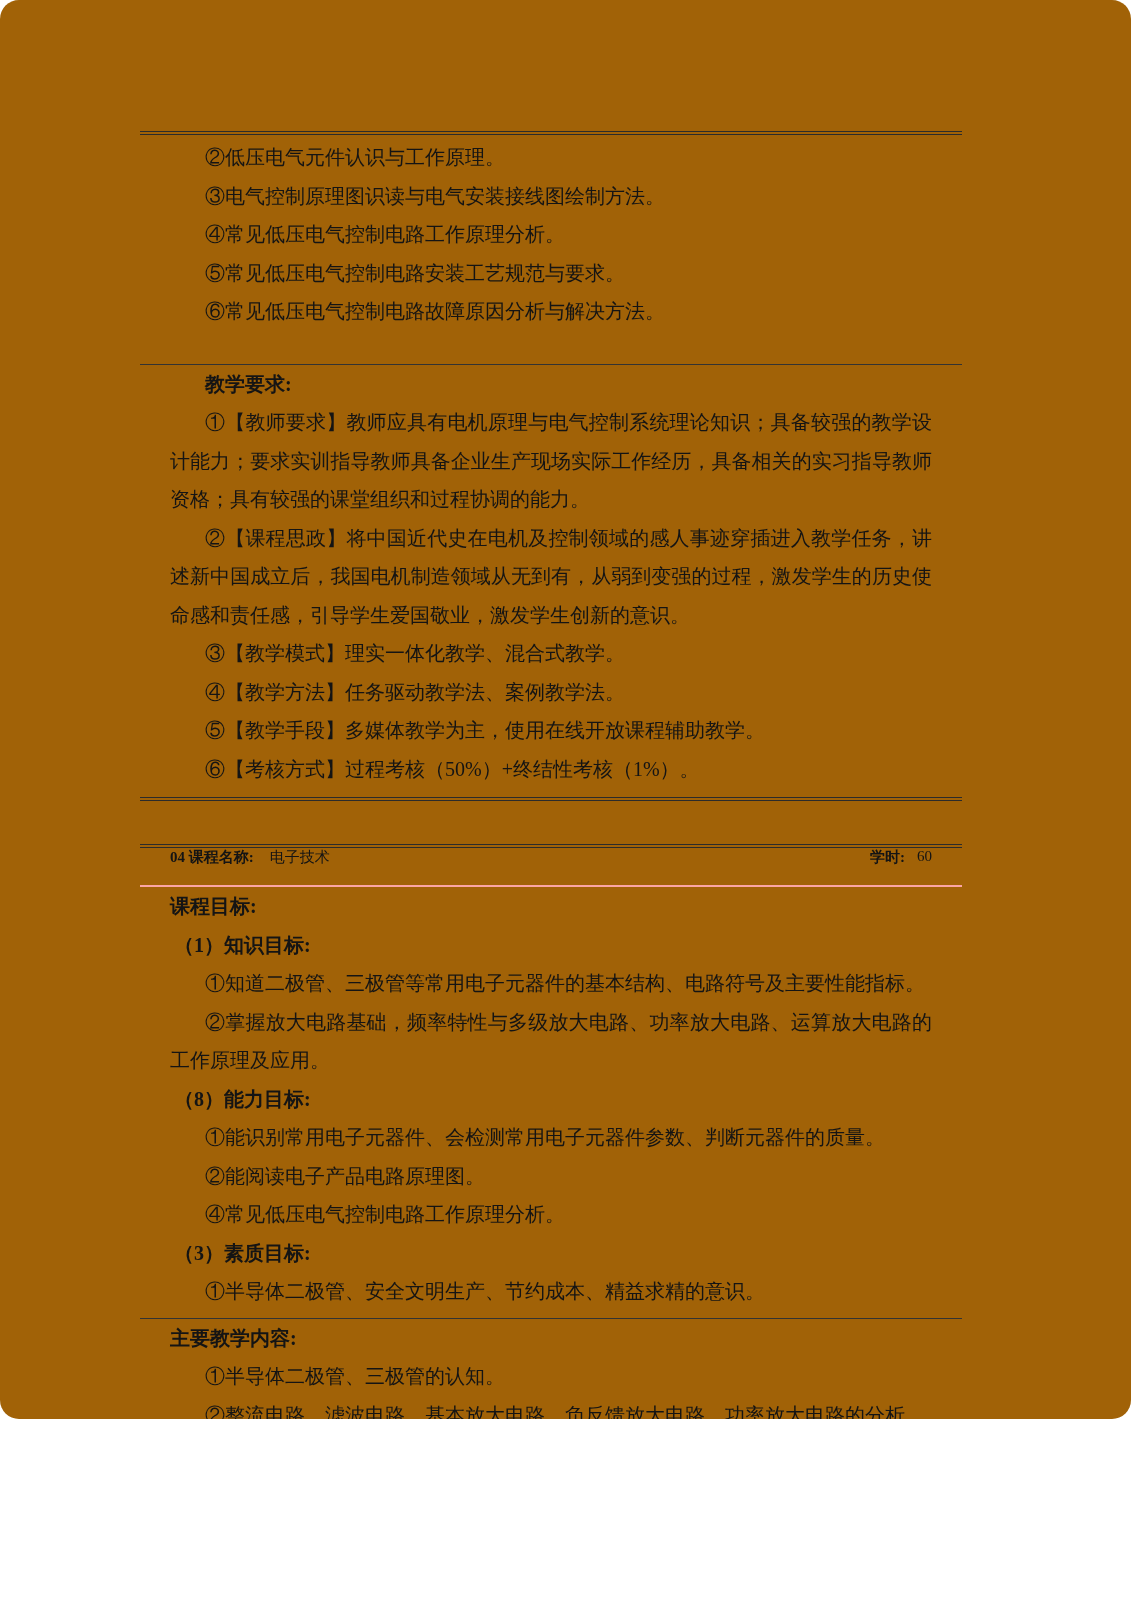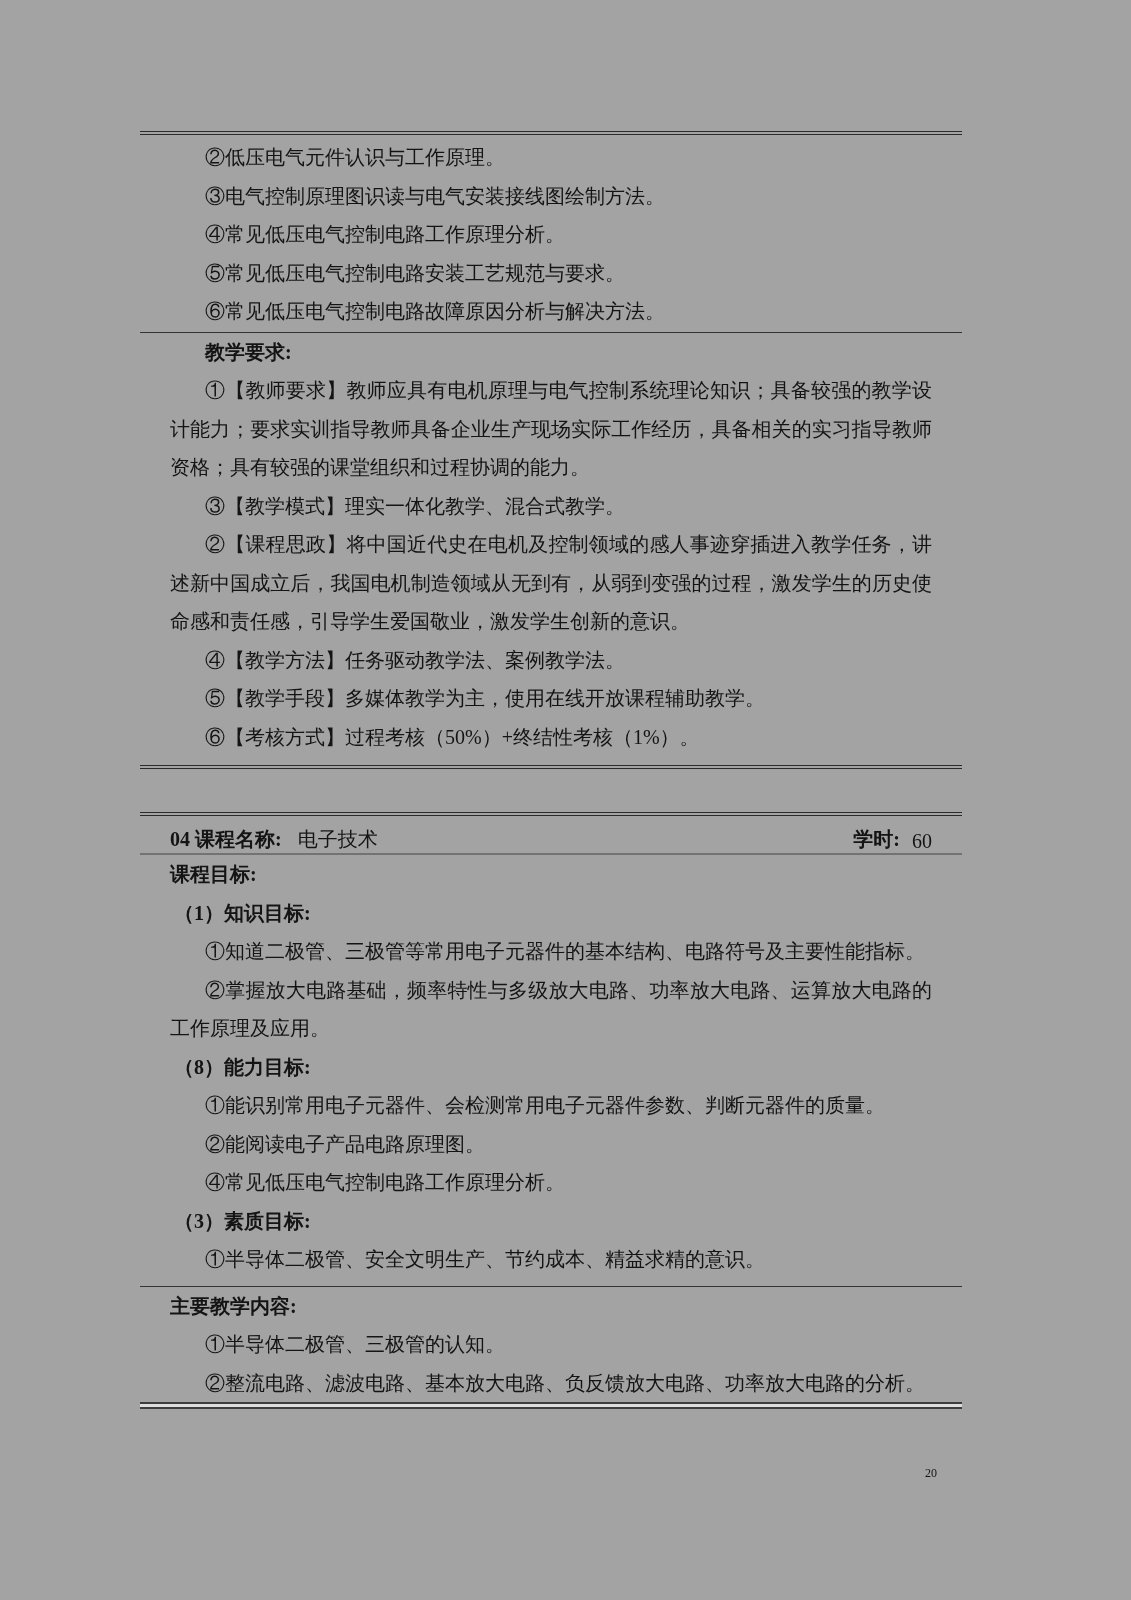--- a/index.html
+++ b/index.html
@@ -1,58 +1,59 @@
 <!DOCTYPE html>
 <html><head>
 <meta charset="utf-8">
 <style>
   html, body { margin: 0; padding: 0; background: #ffffff; }
   .page {
     position: relative;
     width: 1131px;
-    height: 1600px;
-    background: #a3a3a3;
+    height: 1419px;
+    background: #a16207;
     font-family: "Liberation Serif", "DejaVu Serif", serif;
     color: #141414;
     overflow: hidden;
+    border-radius: 19px;
   }
   .content {
     position: absolute;
     left: 140px;
     top: 131px;
     width: 822px;
   }
   .tbl-first {
     border-top: 4px double #2b2b2b;
     border-bottom: 4px double #2b2b2b;
   }
   .tbl-second {
     margin-top: 43px;
     border-top: 4px double #2b2b2b;
   }
   .cell { padding: 0 30px; }
   .cell-content { padding-top: 3px; padding-bottom: 1px; }
-  .cell-req { padding-bottom: 9px; }
+  .cell-req { padding-bottom: 9px; margin-top: 32px; }
   .rule-top { border-top: 1.5px solid #333; }
   .para {
     margin: 0;
     font-size: 20px;
     line-height: 38.5px;
     text-align: justify;
   }
   .indent { text-indent: 1.75em; }
   .hdr { font-weight: bold; }
   .grp { text-indent: 0.2em; }
   .course-row {
     display: flex;
-    align-items: flex-end;
+    align-items: flex-start;
     padding: 0 30px;
     height: 37px;
-    border-bottom: 2px solid #737373;
-    font-size: 20px;
+    border-bottom: 2px solid #fca5a5;
+    font-size: 15px;
   }
   .course-row .label { font-weight: bold; margin-right: 16px; }
   .course-row .spacer { flex: 1; }
   .course-row .hours-label { font-weight: bold; margin-right: 12px; }
   .cell-objectives { padding-bottom: 7px; }
   .cell-main { }
   .thick-rule {
     height: 3px;
     border-top: 2px solid #3c3c3c;
     border-bottom: 2px solid #3c3c3c;
@@ -76,22 +77,22 @@
       <div class="cell cell-content">
         <p class="para indent">②低压电气元件认识与工作原理。</p>
         <p class="para indent">③电气控制原理图识读与电气安装接线图绘制方法。</p>
         <p class="para indent">④常见低压电气控制电路工作原理分析。</p>
         <p class="para indent">⑤常见低压电气控制电路安装工艺规范与要求。</p>
         <p class="para indent">⑥常见低压电气控制电路故障原因分析与解决方法。</p>
       </div>
       <div class="cell cell-req rule-top">
         <p class="para indent hdr">教学要求:</p>
         <p class="para indent">①【教师要求】教师应具有电机原理与电气控制系统理论知识；具备较强的教学设计能力；要求实训指导教师具备企业生产现场实际工作经历，具备相关的实习指导教师资格；具有较强的课堂组织和过程协调的能力。</p>
+        <p class="para indent">②【课程思政】将中国近代史在电机及控制领域的感人事迹穿插进入教学任务，讲述新中国成立后，我国电机制造领域从无到有，从弱到变强的过程，激发学生的历史使命感和责任感，引导学生爱国敬业，激发学生创新的意识。</p>
         <p class="para indent">③【教学模式】理实一体化教学、混合式教学。</p>
-        <p class="para indent">②【课程思政】将中国近代史在电机及控制领域的感人事迹穿插进入教学任务，讲述新中国成立后，我国电机制造领域从无到有，从弱到变强的过程，激发学生的历史使命感和责任感，引导学生爱国敬业，激发学生创新的意识。</p>
         <p class="para indent">④【教学方法】任务驱动教学法、案例教学法。</p>
         <p class="para indent">⑤【教学手段】多媒体教学为主，使用在线开放课程辅助教学。</p>
         <p class="para indent">⑥【考核方式】过程考核（50%）+终结性考核（1%）。</p>
       </div>
     </section>
 
     <section class="tbl-second">
       <div class="course-row">
         <span class="label">04 课程名称:</span>
         <span>电子技术</span>

